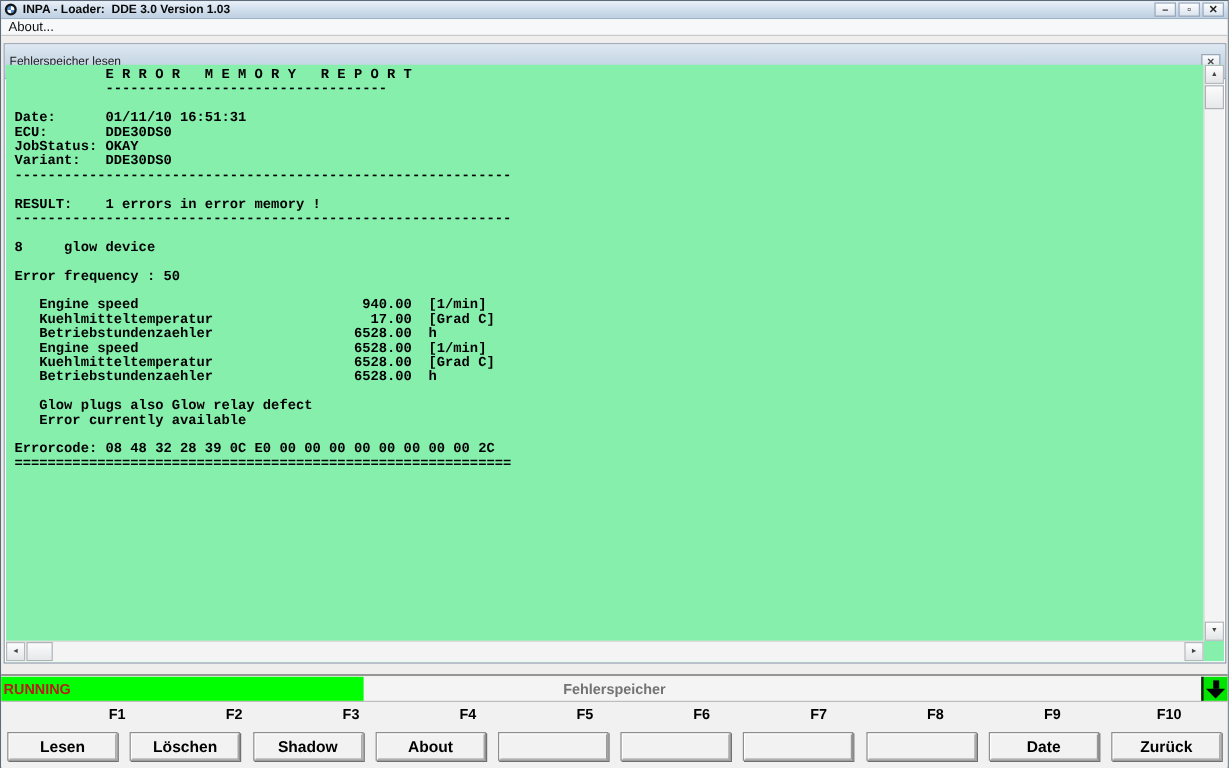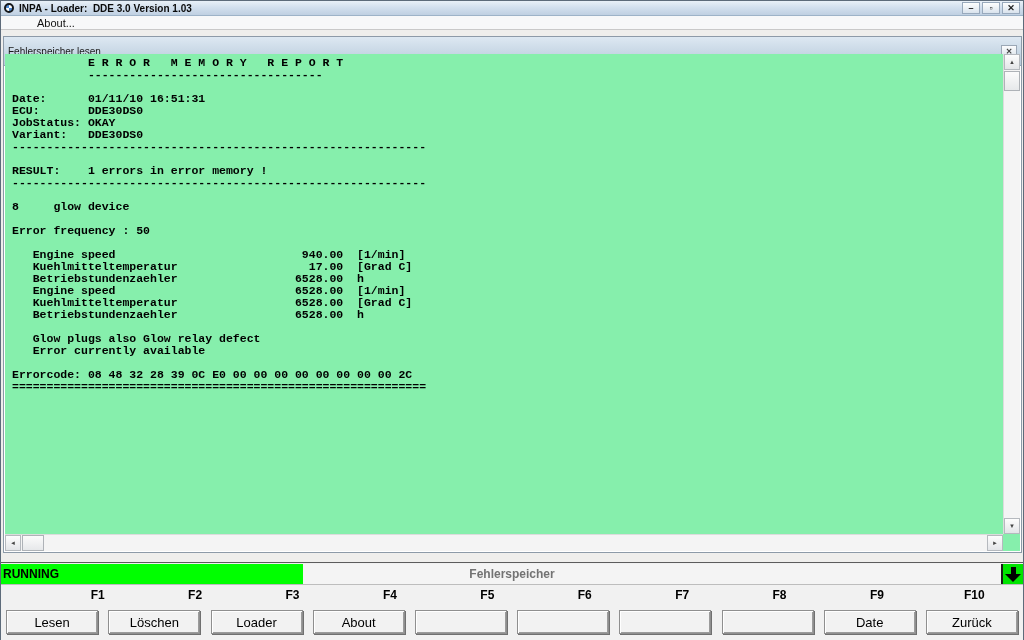--- a/index.html
+++ b/index.html
@@ -27,21 +27,21 @@
     width:18px; height:12px; font-size:9px; line-height:10px; text-align:center;
     background:linear-gradient(#fdfefe,#d9e3ed); border:1px solid #98a9bc;
     color:#222; font-weight:bold; cursor:default;
   }
   
   .menubar {
     position:absolute; left:0; top:15px; width:100%; height:14px;
     background:#f7f8f9; border-bottom:1px solid #c9c9c9;
     display:flex; align-items:center;
   }
-  .menu-item { font-size:11px; color:#111; padding:0 17px;margin-left:19px; }
+  .menu-item { font-size:11px; color:#111; padding:0 6px; }
   
   .mdi {
     position:absolute; left:0; top:29px; width:100%; height:533px;
     background:#efeeec; border-bottom:1px solid #5c5c5c;
   }
   .child {
     position:absolute; left:2px; top:6px; width:1019px; height:517px;
     background:#fff; border:1px solid #8d9aa8;
   }
   .child-titlebar {
@@ -90,21 +90,21 @@
   .hscroll .right { right:0; top:0; }
   .hscroll .sb-thumb { top:0; left:17px; width:22px; height:16px; }
   
   .statusbar {
     position:absolute; left:0; top:563px; width:100%; height:21px;
     background:#f4f4f4; border-bottom:1px solid #bdbdbd;
   }
   .running {
     position:absolute; left:0; top:0; width:302px; height:20px;
     display:flex; align-items:center; padding-left:2px;
-    font-size:12px; font-weight:bold; color:#000000;
+    font-size:12px; font-weight:bold; color:#b91c1c;
   }
   .status-center {
     position:absolute; left:0; top:0; width:100%; height:20px;
     display:flex; align-items:center; justify-content:center;
     font-size:12px; font-weight:bold; color:#737373;
   }
   .status-light {
     position:absolute; right:0; top:0; width:22px; height:20px;
     border-left:2px solid #1b1b1b;
     display:flex; flex-direction:column; align-items:center; justify-content:center;
@@ -114,21 +114,21 @@
   
   .fkeys, .fbuttons { position:absolute; left:0; width:100%; display:flex; }
   .fkeys { top:584px; height:20px; background:#f1f1f1;padding-left:48px; }
   .fcol { flex:1 1 0; display:flex; align-items:center; justify-content:center; }
   .fkey-label { font-size:12px; font-weight:bold; color:#000; }
   .fbuttons { top:604px; height:36px; background:#f1f1f1; align-items:flex-start; padding-top:5px; }
   .fbtn {
     width:92px; height:24px; margin:0 auto;
     background:#f2f2f2; border:1px solid #8f8f8f;
     box-shadow:inset 1px 1px 0 #ffffff, inset -1px -1px 0 #9b9b9b, 1px 1px 0 #707070;
-    font-family:"Liberation Sans", sans-serif; font-size:13px; font-weight:normal; color:#000;
+    font-family:"Liberation Sans", sans-serif; font-size:13px; font-weight:bold; color:#000;
     display:flex; align-items:center; justify-content:center;
   }
 </style>
 </head>
 <body>
 
 <div class="window">
 
   <div class="titlebar">
     <div class="bmw-icon"></div>
@@ -241,21 +241,21 @@
   </div>
 
   <div class="fbuttons">
     <div class="fcol">
         <div class="fbtn">Lesen</div>
       </div>
     <div class="fcol">
         <div class="fbtn">Löschen</div>
       </div>
     <div class="fcol">
-        <div class="fbtn">Loader</div>
+        <div class="fbtn">Shadow</div>
       </div>
     <div class="fcol">
         <div class="fbtn">About</div>
       </div>
     <div class="fcol">
         <div class="fbtn"></div>
       </div>
     <div class="fcol">
         <div class="fbtn"></div>
       </div>

